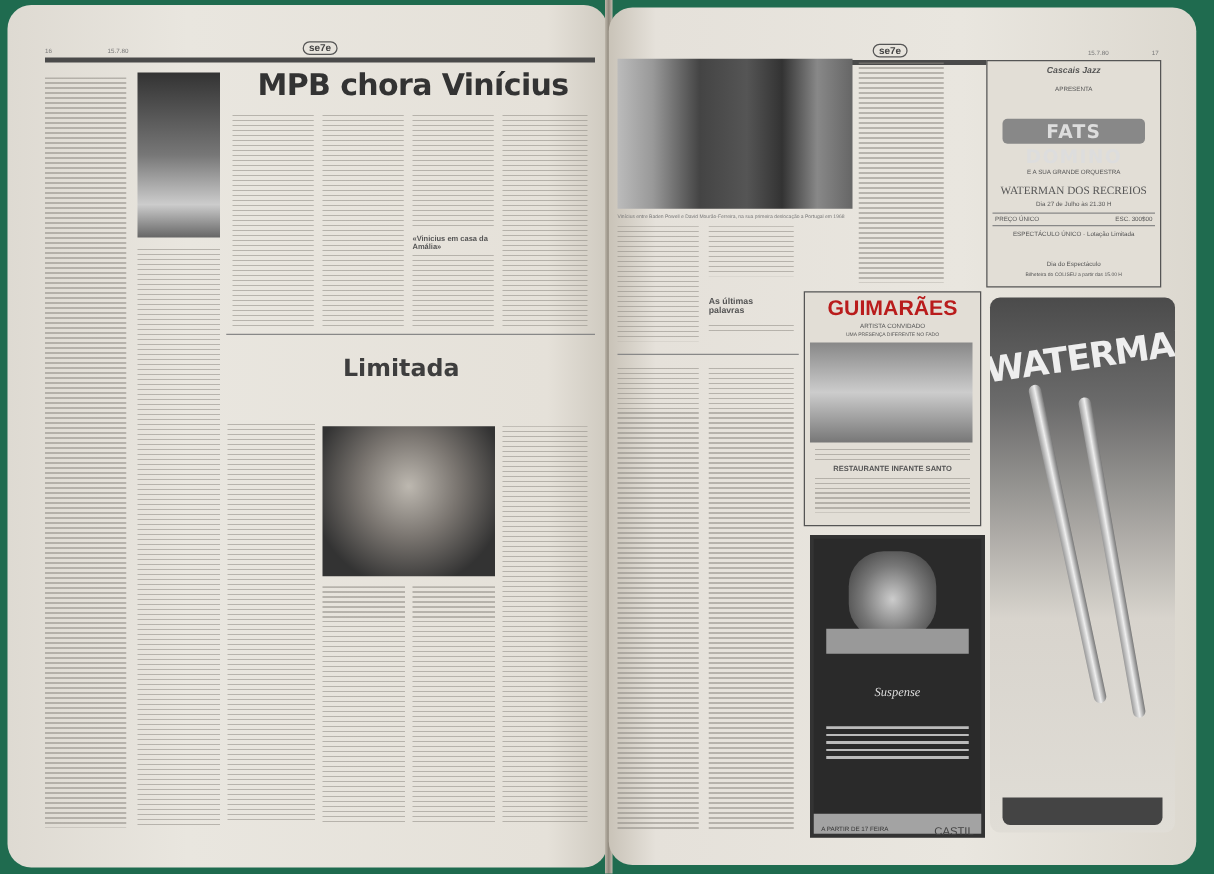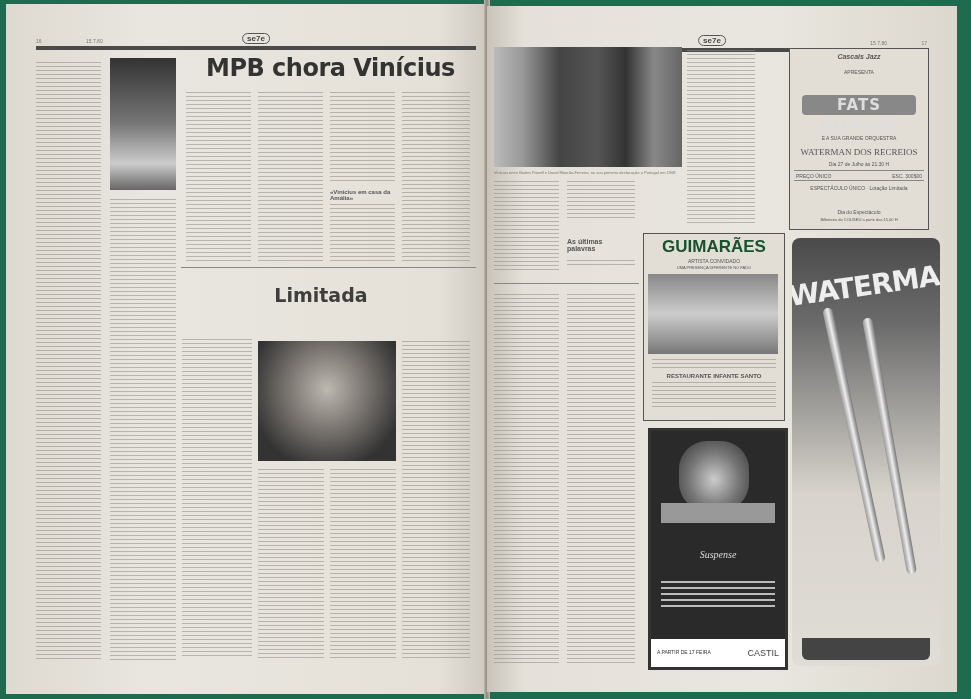--- a/index.html
+++ b/index.html
@@ -1,17 +1,17 @@
 <!DOCTYPE html>
 <html><head>
 <meta charset="utf-8">
 <style>
   html,body{margin:0;padding:0;}
   body{width:971px;height:699px;overflow:hidden;background:#1f6b4f;position:relative;font-family:"Liberation Sans",sans-serif;}
-  .page{position:absolute;background:#e7e3dc;overflow:hidden;}
+  .page{position:absolute;background:#e7e3dc;overflow:hidden;border-radius:19px;}
   .page.left{left:6px;top:4px;width:480px;height:690px;background:linear-gradient(90deg,#dedad2 0%,#e9e6df 30%,#e5e1d9 90%,#cfcac0 100%);}
   .page.right{left:487px;top:6px;width:470px;height:686px;background:linear-gradient(90deg,#c9c3b8 0%,#e5e1da 8%,#e9e6df 60%,#dcd8cf 100%);}
   .spine{position:absolute;left:484px;top:0;width:6px;height:699px;background:linear-gradient(90deg,#bdb6aa,#8f887c,#c3bcb0);}
   .header{position:absolute;left:30px;right:10px;top:28px;height:18px;}
   .right .header{left:10px;right:30px;}
   .hdr-rule{position:absolute;left:0;right:0;bottom:0;height:4px;background:#4a4a4a;}
   .hdr-text{position:absolute;bottom:6px;font-size:5px;color:#777;}
   .logo{position:absolute;bottom:6px;left:50%;transform:translateX(-50%);font-size:8px;font-weight:bold;color:#444;border:1px solid #555;border-radius:8px;padding:0 4px;line-height:9px;}
   .headline{position:absolute;font-family:"DejaVu Sans",sans-serif;font-weight:bold;color:#333;}
   .h1{left:200px;top:50px;font-size:24px;letter-spacing:-0.5px;}
@@ -98,21 +98,21 @@
     <div class="rule" style="left:4px;right:4px;top:121px;height:1px;"></div>
     <div class="tiny" style="top:124px;text-align:left;left:6px;">PREÇO ÚNICO</div>
     <div class="tiny" style="top:124px;text-align:right;right:6px;left:auto;">ESC. 300$00</div>
     <div class="rule" style="left:4px;right:4px;top:131px;height:1px;"></div>
     <div class="tiny" style="top:136px;">ESPECTÁCULO ÚNICO · Lotação Limitada</div>
     <div class="tiny" style="top:160px;">Dia do Espectáculo</div>
     <div class="tiny" style="top:168px;font-size:4px;">Bilheteira do COLISEU a partir das 15.00 H</div>
   </div>
 
   <div class="ad" style="left:156px;top:227px;width:140px;height:186px;">
-    <div class="tiny" style="top:3px;font-size:17px;font-weight:bold;color:#14532d;">GUIMARÃES</div>
+    <div class="tiny" style="top:3px;font-size:17px;font-weight:bold;color:#b91c1c;">GUIMARÃES</div>
     <div class="tiny" style="top:24px;">ARTISTA CONVIDADO</div>
     <div class="tiny" style="top:31px;font-size:4px;">UMA PRESENÇA DIFERENTE NO FADO</div>
     <div class="photo" style="left:4px;top:40px;width:130px;height:80px;background:linear-gradient(180deg,#888,#ccc 50%,#777);"></div>
     <div class="col" style="left:8px;top:125px;width:124px;height:10px;"></div>
     <div class="tiny" style="top:139px;font-weight:bold;font-size:6px;">RESTAURANTE INFANTE SANTO</div>
     <div class="col" style="left:8px;top:148px;width:124px;height:28px;"></div>
   </div>
 </div>
 
 <div class="waterman">
@@ -120,17 +120,17 @@
   <div class="pen" style="left:30px;top:70px;transform:rotate(-12deg);"></div>
   <div class="pen" style="left:70px;top:80px;transform:rotate(-10deg);"></div>
   <div class="wm-footer"></div>
 </div>
 
 <div class="suspense">
   <div class="photo" style="left:28px;top:10px;width:70px;height:70px;border-radius:40%;background:radial-gradient(ellipse at 50% 55%,#ccc 0%,#777 50%,#333 100%);"></div>
   <div style="position:absolute;left:10px;right:10px;top:72px;height:20px;background:#999;"></div>
   <div class="tiny" style="top:118px;font-size:10px;color:#ddd;font-family:'Liberation Serif',serif;font-style:italic;">Suspense</div>
   <div style="position:absolute;left:10px;right:10px;top:150px;height:30px;background:repeating-linear-gradient(180deg,#bbb 0,#bbb 2px,transparent 2px,transparent 6px);"></div>
-  <div style="position:absolute;left:0;right:0;bottom:0;height:28px;background:#ffffff;padding-left:12px;">
+  <div style="position:absolute;left:0;right:0;bottom:0;height:16px;background:#a3a3a3;padding-left:12px;">
     <div style="position:absolute;left:6px;top:10px;font-size:5px;color:#333;width:60px;">A PARTIR DE 17 FEIRA</div>
     <div style="position:absolute;right:6px;top:9px;font-size:9px;color:#444;">CASTIL</div>
   </div>
 </div>
 
 </body></html>

